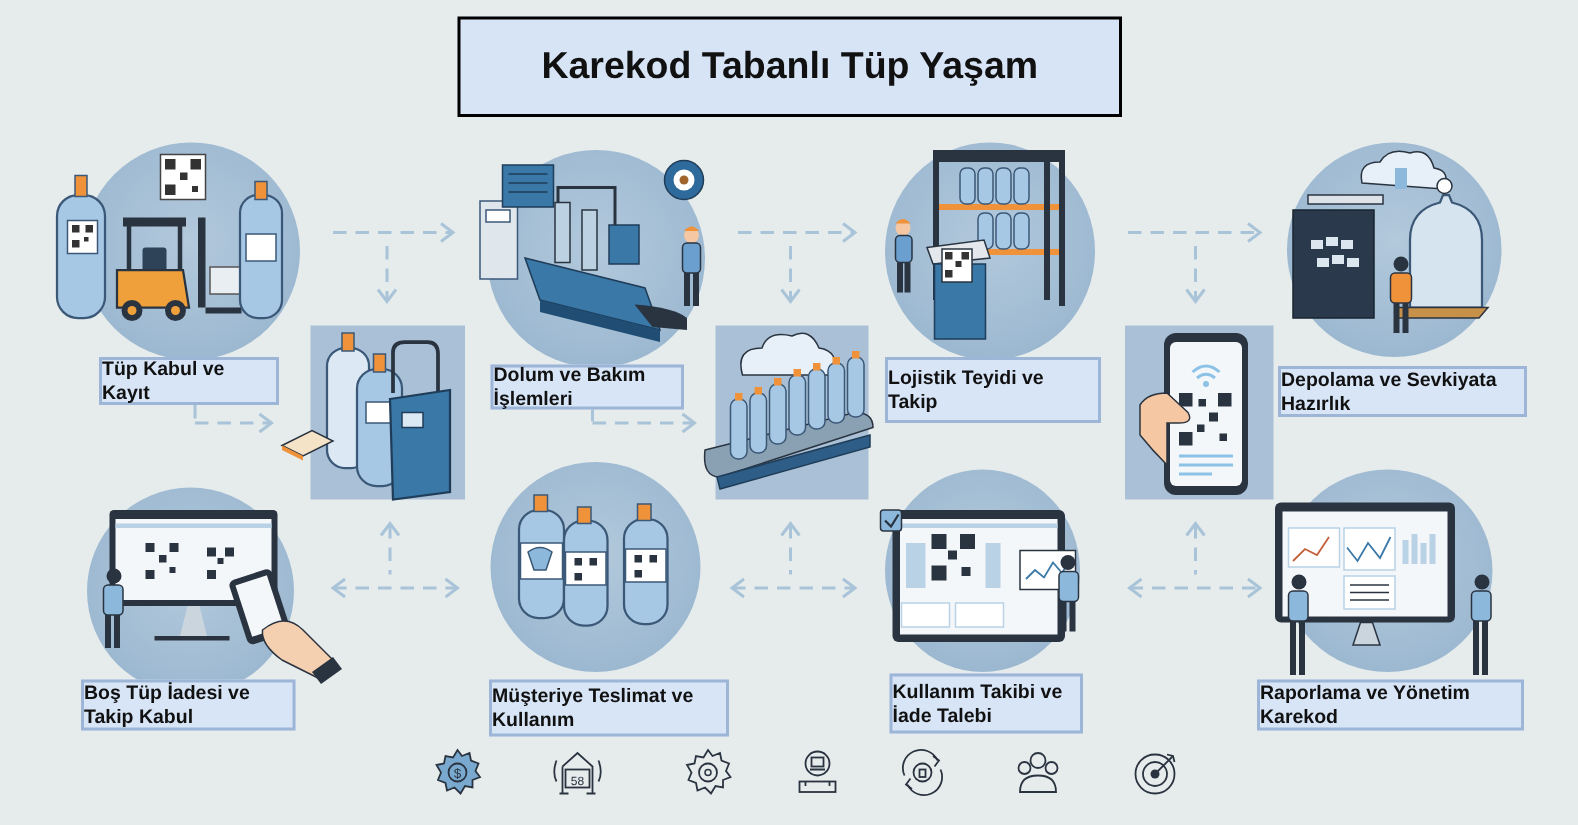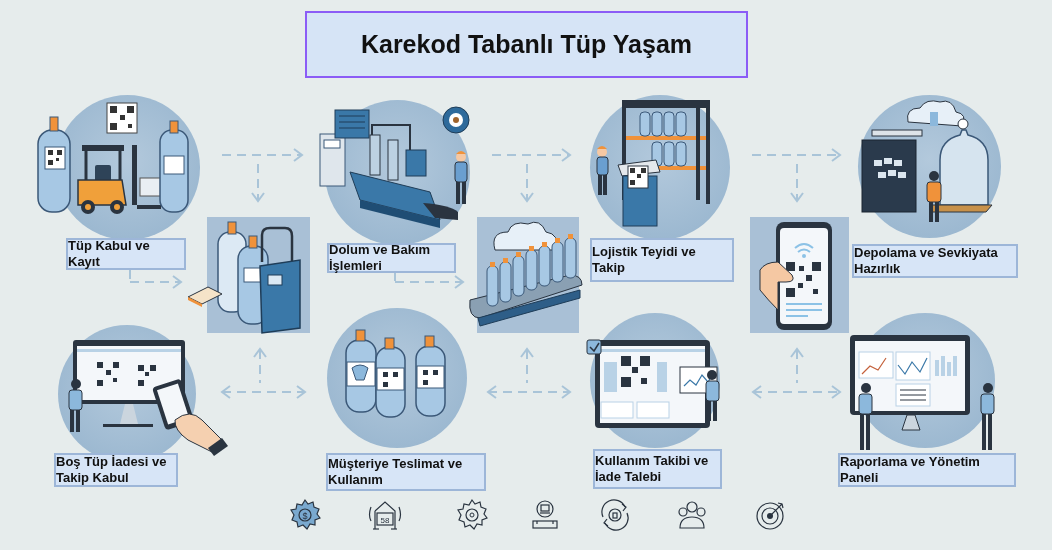--- a/index.html
+++ b/index.html
@@ -4,21 +4,21 @@
 <style>
   * { box-sizing: border-box; margin: 0; padding: 0; }
   html, body { width: 1052px; height: 550px; overflow: hidden; }
   body {
     background: #e6ecec;
     font-family: "Liberation Sans", "DejaVu Sans", sans-serif;
     position: relative;
   }
   .title-box {
     position: absolute; left: 305px; top: 11px; width: 443px; height: 67px;
-    background: #d6e4f6; border: 2px solid #8b5cf6;
+    background: #d6e4f6; border: 2px solid #000000;
     display: flex; flex-direction: column; align-items: center; justify-content: center;
     font-weight: bold; font-size: 25px; color: #111; line-height: 31px; text-align: center;
   }
   .label {
     position: absolute; background: #d7e5f7; border: 2px solid #9db6d8;
     font-weight: bold; font-size: 13px; color: #111; line-height: 16px;
     display: flex; flex-direction: column; align-items: flex-start; justify-content: center;
     text-align: center;
   }
   .circle {
@@ -326,21 +326,21 @@
     <rect x="103" y="424" width="50" height="3" fill="#2a3440"></rect>
     <circle cx="76" cy="384" r="5" fill="#2a3440"></circle>
     <rect x="69" y="390" width="13" height="20" rx="3" fill="#8cb8dc" stroke="#2a3440"></rect>
     <rect x="70" y="410" width="4" height="22" fill="#2a3440"></rect>
       <rect x="76" y="410" width="4" height="22" fill="#2a3440"></rect>
     <rect x="158" y="382" width="30" height="45" rx="4" fill="#2a3440" transform="rotate(-18 173 404)"></rect>
     <rect x="162" y="386" width="22" height="36" fill="#f4f7fa" transform="rotate(-18 173 404)"></rect>
     <path d="M175 420 Q190 408 202 420 L222 440 L212 452 L188 440 Q174 430 175 420 Z" fill="#f5d0b0" stroke="#2a3440"></path>
     <path d="M208 448 L222 438 L228 446 L214 456 Z" fill="#2a3440"></path>
   </svg>
-  <div class="label" style="left:54px;top:453px;width:124px;height:34px;">
+  <div class="label" style="left:54px;top:453px;width:143px;height:34px;">
     <span>Boş Tüp İadesi ve</span>
     <span>Takip Kabul</span>
   </div>
 </div>
 
 <div>
   <div class="circle" style="left:327px;top:308px;width:140px;height:140px;"></div>
   <svg class="art" width="1052" height="550">
     <g stroke="#3b5878" stroke-width="1.5" fill="#a7c8e4">
       <rect x="346" y="340" width="30" height="72" rx="13"></rect>
@@ -431,21 +431,21 @@
     <rect x="859" y="394" width="13" height="20" rx="3" fill="#8cb8dc" stroke="#2a3440"></rect>
     <rect x="860" y="414" width="4" height="36" fill="#2a3440"></rect>
       <rect x="866" y="414" width="4" height="36" fill="#2a3440"></rect>
     <circle cx="988" cy="388" r="5" fill="#2a3440"></circle>
     <rect x="981" y="394" width="13" height="20" rx="3" fill="#8cb8dc" stroke="#2a3440"></rect>
     <rect x="982" y="414" width="4" height="36" fill="#2a3440"></rect>
       <rect x="988" y="414" width="4" height="36" fill="#2a3440"></rect>
   </svg>
   <div class="label" style="left:838px;top:453px;width:178px;height:34px;">
     <span>Raporlama ve Yönetim</span>
-    <span>Paneli</span>
+    <span>Karekod</span>
   </div>
 </div>
 
 <div class="icon-row">
   <svg class="ic" style="left:285px;" viewBox="0 0 40 40">
     <g fill="#7aa9cf" stroke="#2a3440" stroke-width="1.2">
       <path d="M20 5 L23 9 L28 7 L29 12 L34 14 L32 19 L35 23 L30 25 L30 30 L25 29 L22 34 L18 30 L13 32 L12 27 L7 25 L9 20 L6 15 L11 14 L12 9 L17 10 Z"></path>
     </g>
     <circle cx="20" cy="20" r="6" fill="none" stroke="#2a3440" stroke-width="1.2"></circle>
     <text x="20" y="23.5" font-size="9" text-anchor="middle" fill="#2a3440" font-family="Liberation Sans, sans-serif">$</text>

